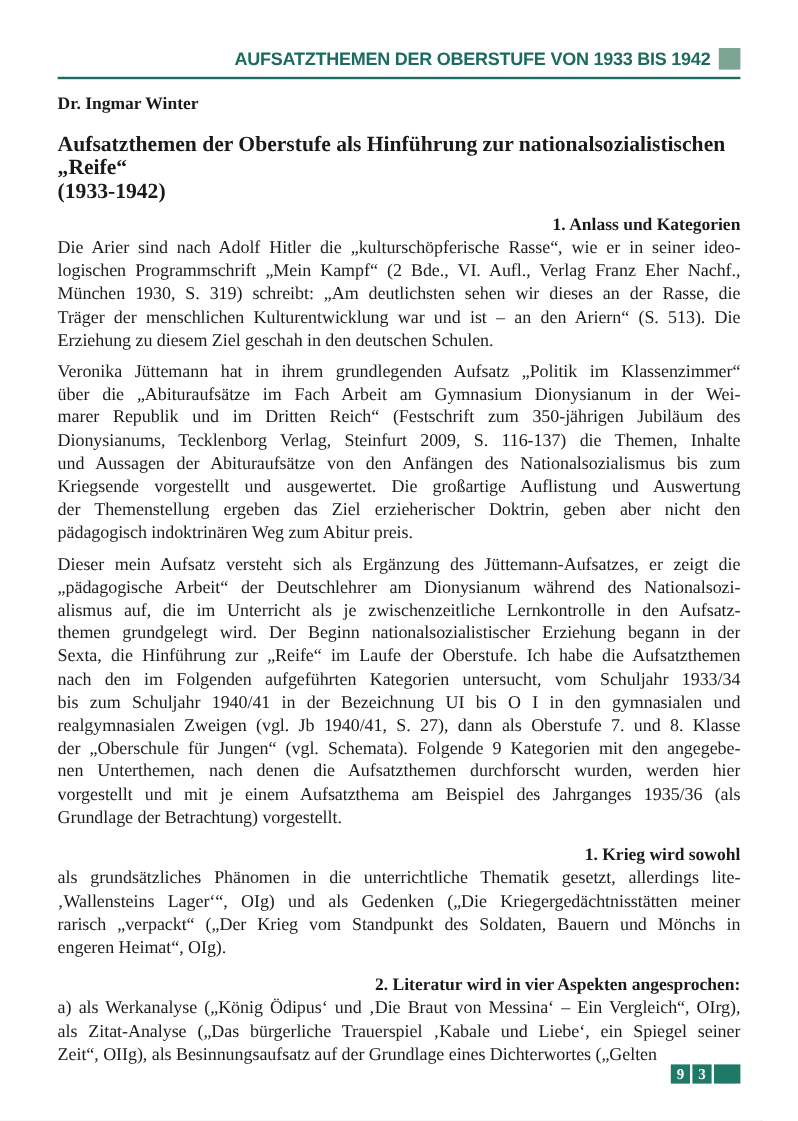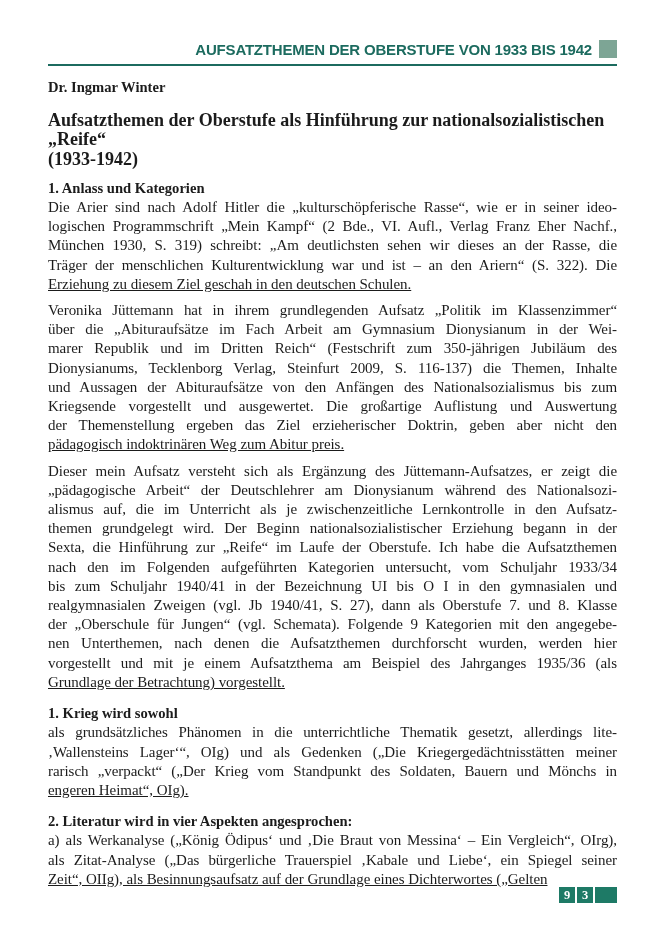--- a/index.html
+++ b/index.html
@@ -29,29 +29,30 @@
   
   .author { margin-top: 12px; font-weight: bold; font-size: 14.6px; line-height: 19.2px; }
   .doc-title {
     margin-top: 14px; font-weight: bold; font-size: 18px;
     line-height: 19.2px; white-space: pre-line;
   }
   
   .blk-heading {
     font-weight: bold; font-size: 14.6px; line-height: 19.2px;
     margin-top: 12px;
+    text-align: right;
   }
   .blk-heading.first { margin-top: 10px; }
   .para { margin: 0 0 7px 0; }
   .para .jl {
     font-size: 15px; line-height: 19.2px; letter-spacing: -0.05px;
     text-align: justify; text-align-last: justify;
     white-space: nowrap; overflow: hidden;
   }
-  .para .jl.jl-last { text-align-last: left; text-decoration: underline; }
+  .para .jl.jl-last { text-align-last: left; }
   
   .footer {
     position: absolute; right: 48px; bottom: 31px;
     display: flex; gap: 2px; align-items: center;
   }
   .pg-box {
     width: 16px; height: 16px; background: #1e7a66;
     color: #ffffff; font-weight: bold; font-size: 12.5px;
     display: flex; align-items: center; justify-content: center;
     font-family: "Liberation Serif", serif;
@@ -73,21 +74,21 @@
 
   <div class="doc-title">Aufsatzthemen der Oberstufe als Hinführung zur nationalsozialistischen „Reife“
 (1933-1942)</div>
 
   <div id="article">
       <div class="blk-heading first">1. Anlass und Kategorien</div>
       <div class="para">
         <div class="jl">Die Arier sind nach Adolf Hitler die „kulturschöpferische Rasse“, wie er in seiner ideo-</div>
         <div class="jl">logischen Programmschrift „Mein Kampf“ (2 Bde., VI. Aufl., Verlag Franz Eher Nachf.,</div>
         <div class="jl">München 1930, S. 319) schreibt: „Am deutlichsten sehen wir dieses an der Rasse, die</div>
-        <div class="jl">Träger der menschlichen Kulturentwicklung war und ist – an den Ariern“ (S. 322). Die</div>
+        <div class="jl">Träger der menschlichen Kulturentwicklung war und ist – an den Ariern“ (S. 513). Die</div>
         <div class="jl jl-last">Erziehung zu diesem Ziel geschah in den deutschen Schulen.</div>
       </div>
       <div class="para">
         <div class="jl">Veronika Jüttemann hat in ihrem grundlegenden Aufsatz „Politik im Klassenzimmer“</div>
         <div class="jl">über die „Abituraufsätze im Fach Arbeit am Gymnasium Dionysianum in der Wei-</div>
         <div class="jl">marer Republik und im Dritten Reich“ (Festschrift zum 350-jährigen Jubiläum des</div>
         <div class="jl">Dionysianums, Tecklenborg Verlag, Steinfurt 2009, S. 116-137) die Themen, Inhalte</div>
         <div class="jl">und Aussagen der Abituraufsätze von den Anfängen des Nationalsozialismus bis zum</div>
         <div class="jl">Kriegsende vorgestellt und ausgewertet. Die großartige Auflistung und Auswertung</div>
         <div class="jl">der Themenstellung ergeben das Ziel erzieherischer Doktrin, geben aber nicht den</div>

